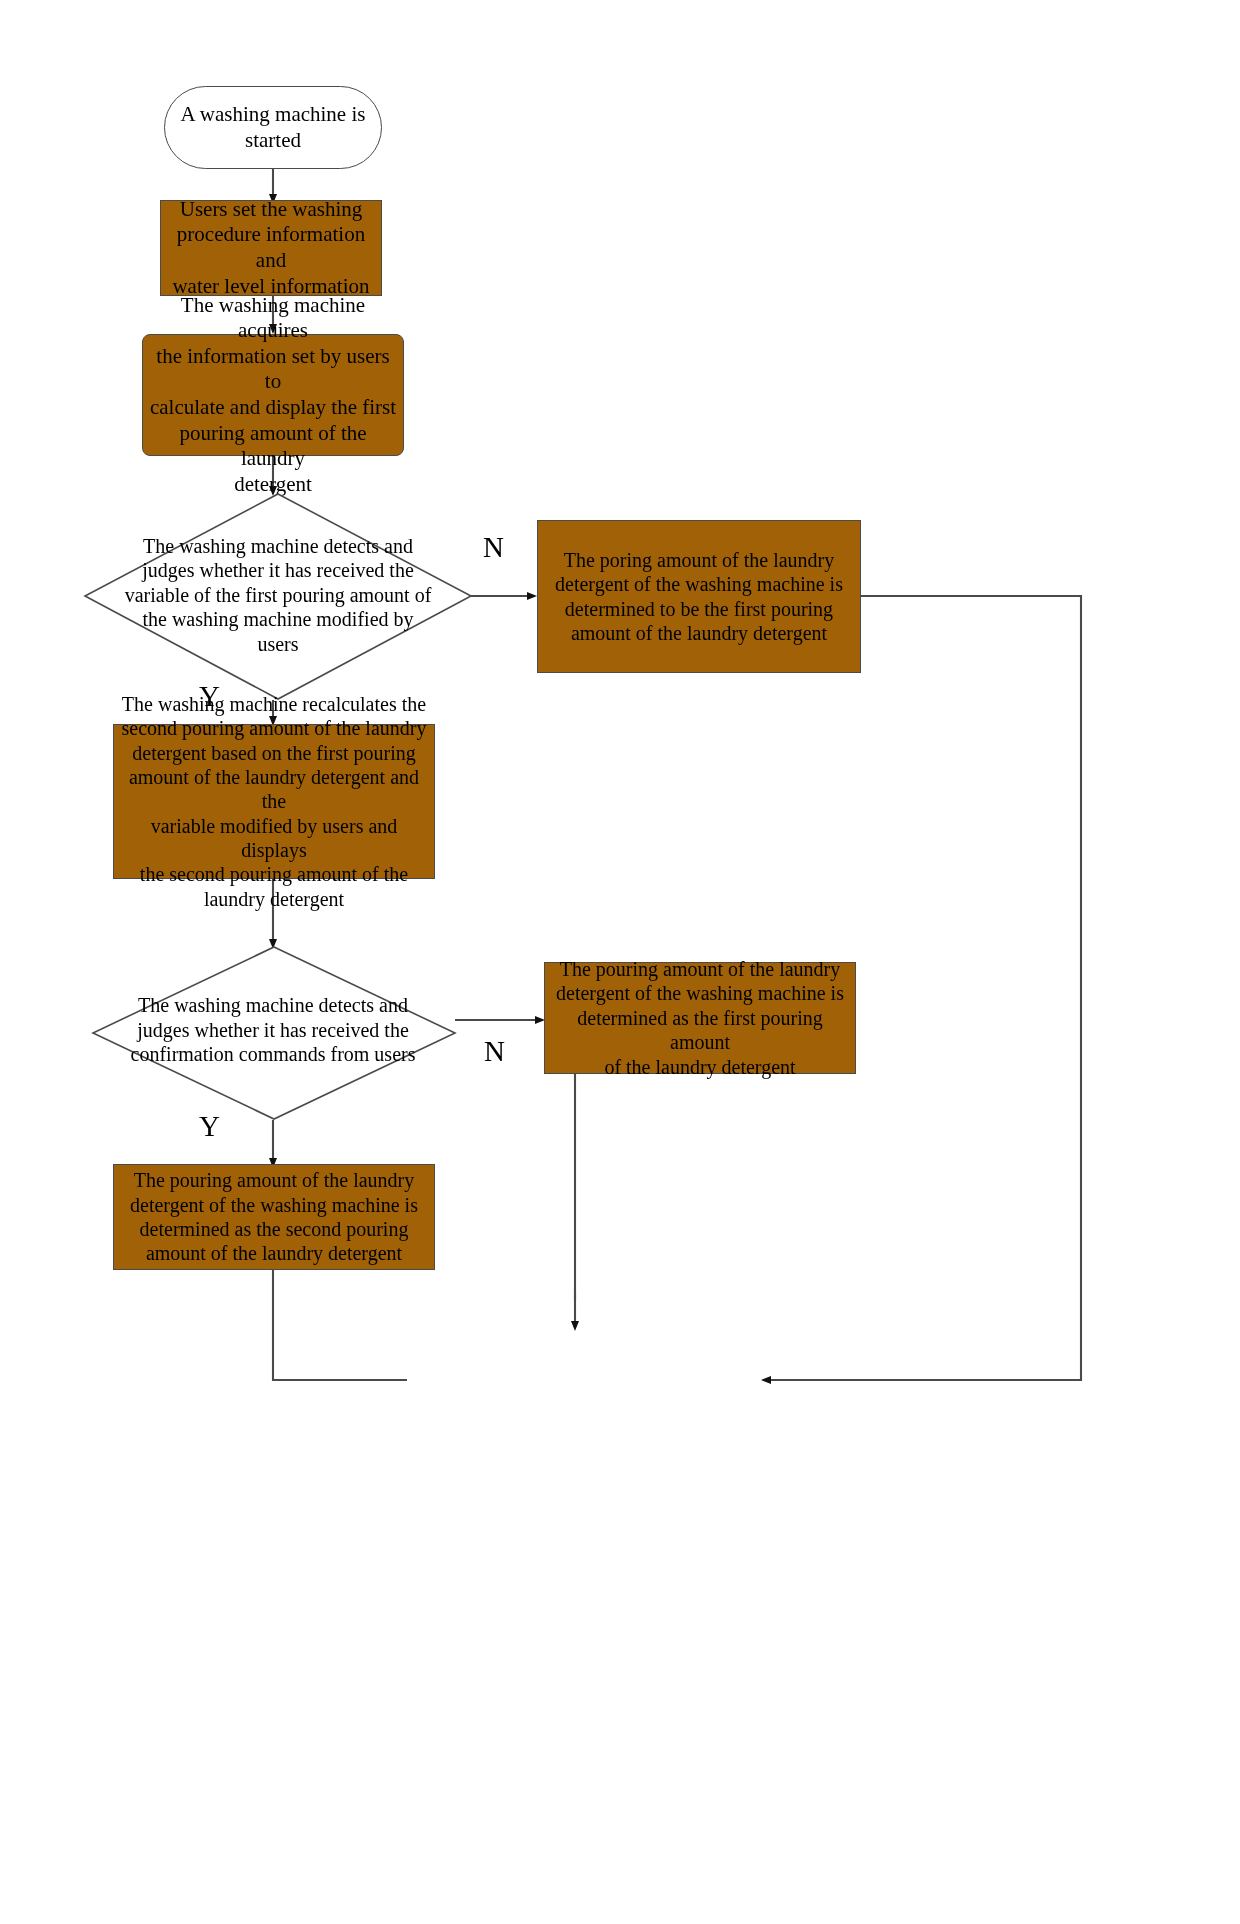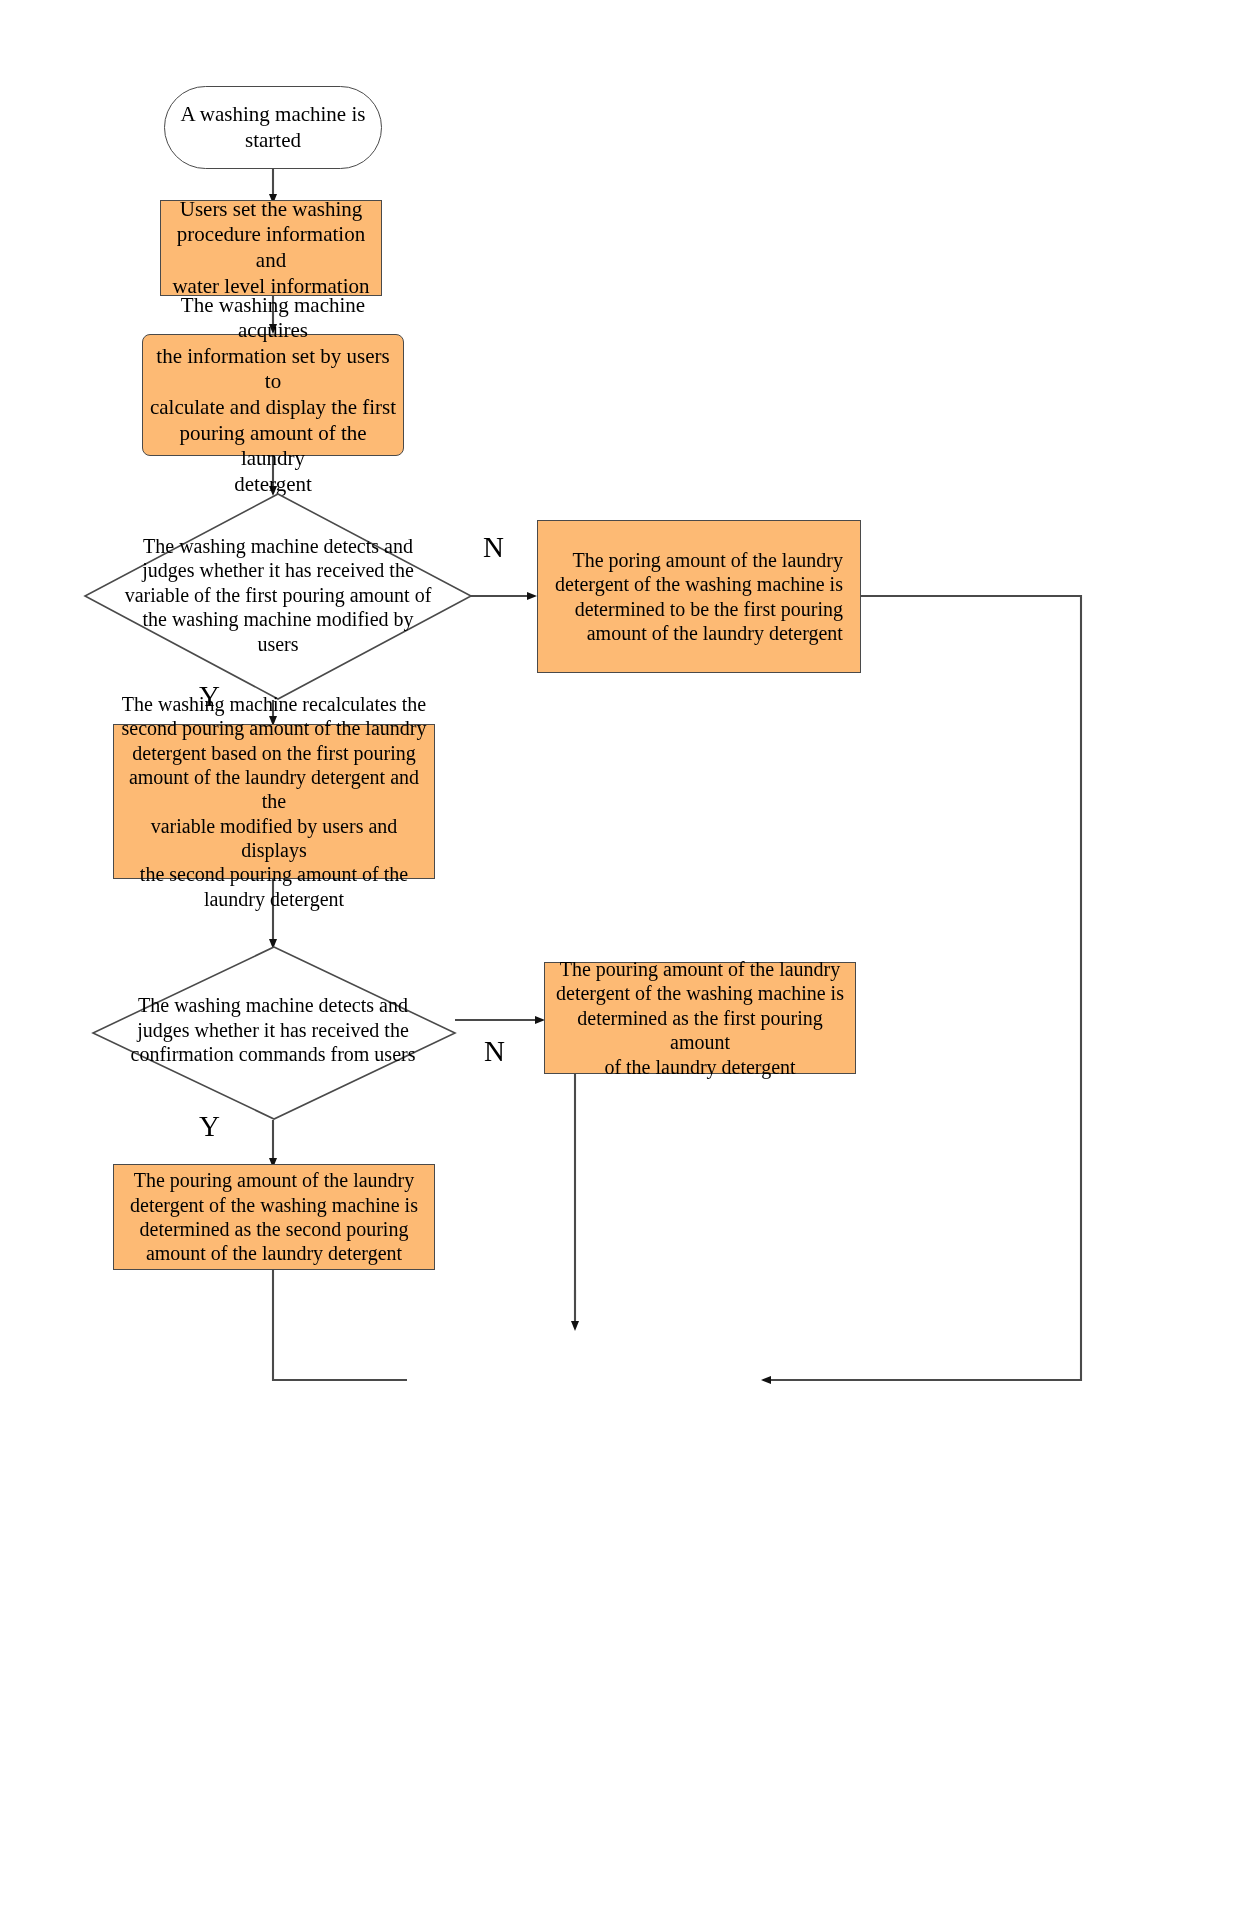--- a/index.html
+++ b/index.html
@@ -1,19 +1,19 @@
 <!DOCTYPE html>
 <html><head>
 <meta charset="utf-8">
 <style>
   html,body{margin:0;padding:0;background:#ffffff;}
   body{width:1240px;height:1924px;position:relative;font-family:"Liberation Serif","DejaVu Serif",serif;color:#000;}
   #canvas{position:absolute;left:3px;top:0;width:1240px;height:1556px;}
   .node{position:absolute;box-sizing:border-box;display:flex;align-items:center;justify-content:center;text-align:center;}
-  .proc{border:1.3px solid #4a4a4a;background:#fdba74;}
+  .proc{border:1.3px solid #4a4a4a;background:#a16207;}
   .term{border:1.3px solid #4a4a4a;background:#fff;border-radius:110px;}
   .txt{line-height:1.22;padding:0 6px;white-space:pre-line;}
   .dectext{position:absolute;display:flex;align-items:center;justify-content:center;text-align:center;line-height:1.22;white-space:pre-line;}
   .lbl{position:absolute;font-size:29px;line-height:1;}
   svg.wires{position:absolute;left:0;top:0;width:1240px;height:1924px;overflow:visible;}
 </style>
 </head>
 <body>
 
 <div id="canvas">
@@ -72,21 +72,21 @@
 
   <svg style="position:absolute;left:80px;top:492px;width:390px;height:210px;overflow:visible;">
     <polygon points="195,2 388,104 195,207 2,104" fill="#ffffff" stroke="#4a4a4a" stroke-width="1.6"></polygon>
   </svg>
   <div class="dectext" style="left:110px;top:530px;width:330px;height:130px;font-size:20px;">The washing machine detects and
 judges whether it has received the
 variable of the first pouring amount of
 the washing machine modified by
 users</div>
 
-  <div class="node proc" style="left:534px;top:520px;width:324px;height:153px;text-align:right;">
+  <div class="node proc" style="left:534px;top:520px;width:324px;height:153px;">
     <div class="txt" style="font-size:20px;">The poring amount of the laundry
 detergent of the washing machine is
 determined to be the first pouring
 amount of the laundry detergent</div>
   </div>
 
   <div class="node proc" style="left:110px;top:724px;width:322px;height:155px;">
     <div class="txt" style="font-size:20px;">The washing machine recalculates the
 second pouring amount of the laundry
 detergent based on the first pouring

